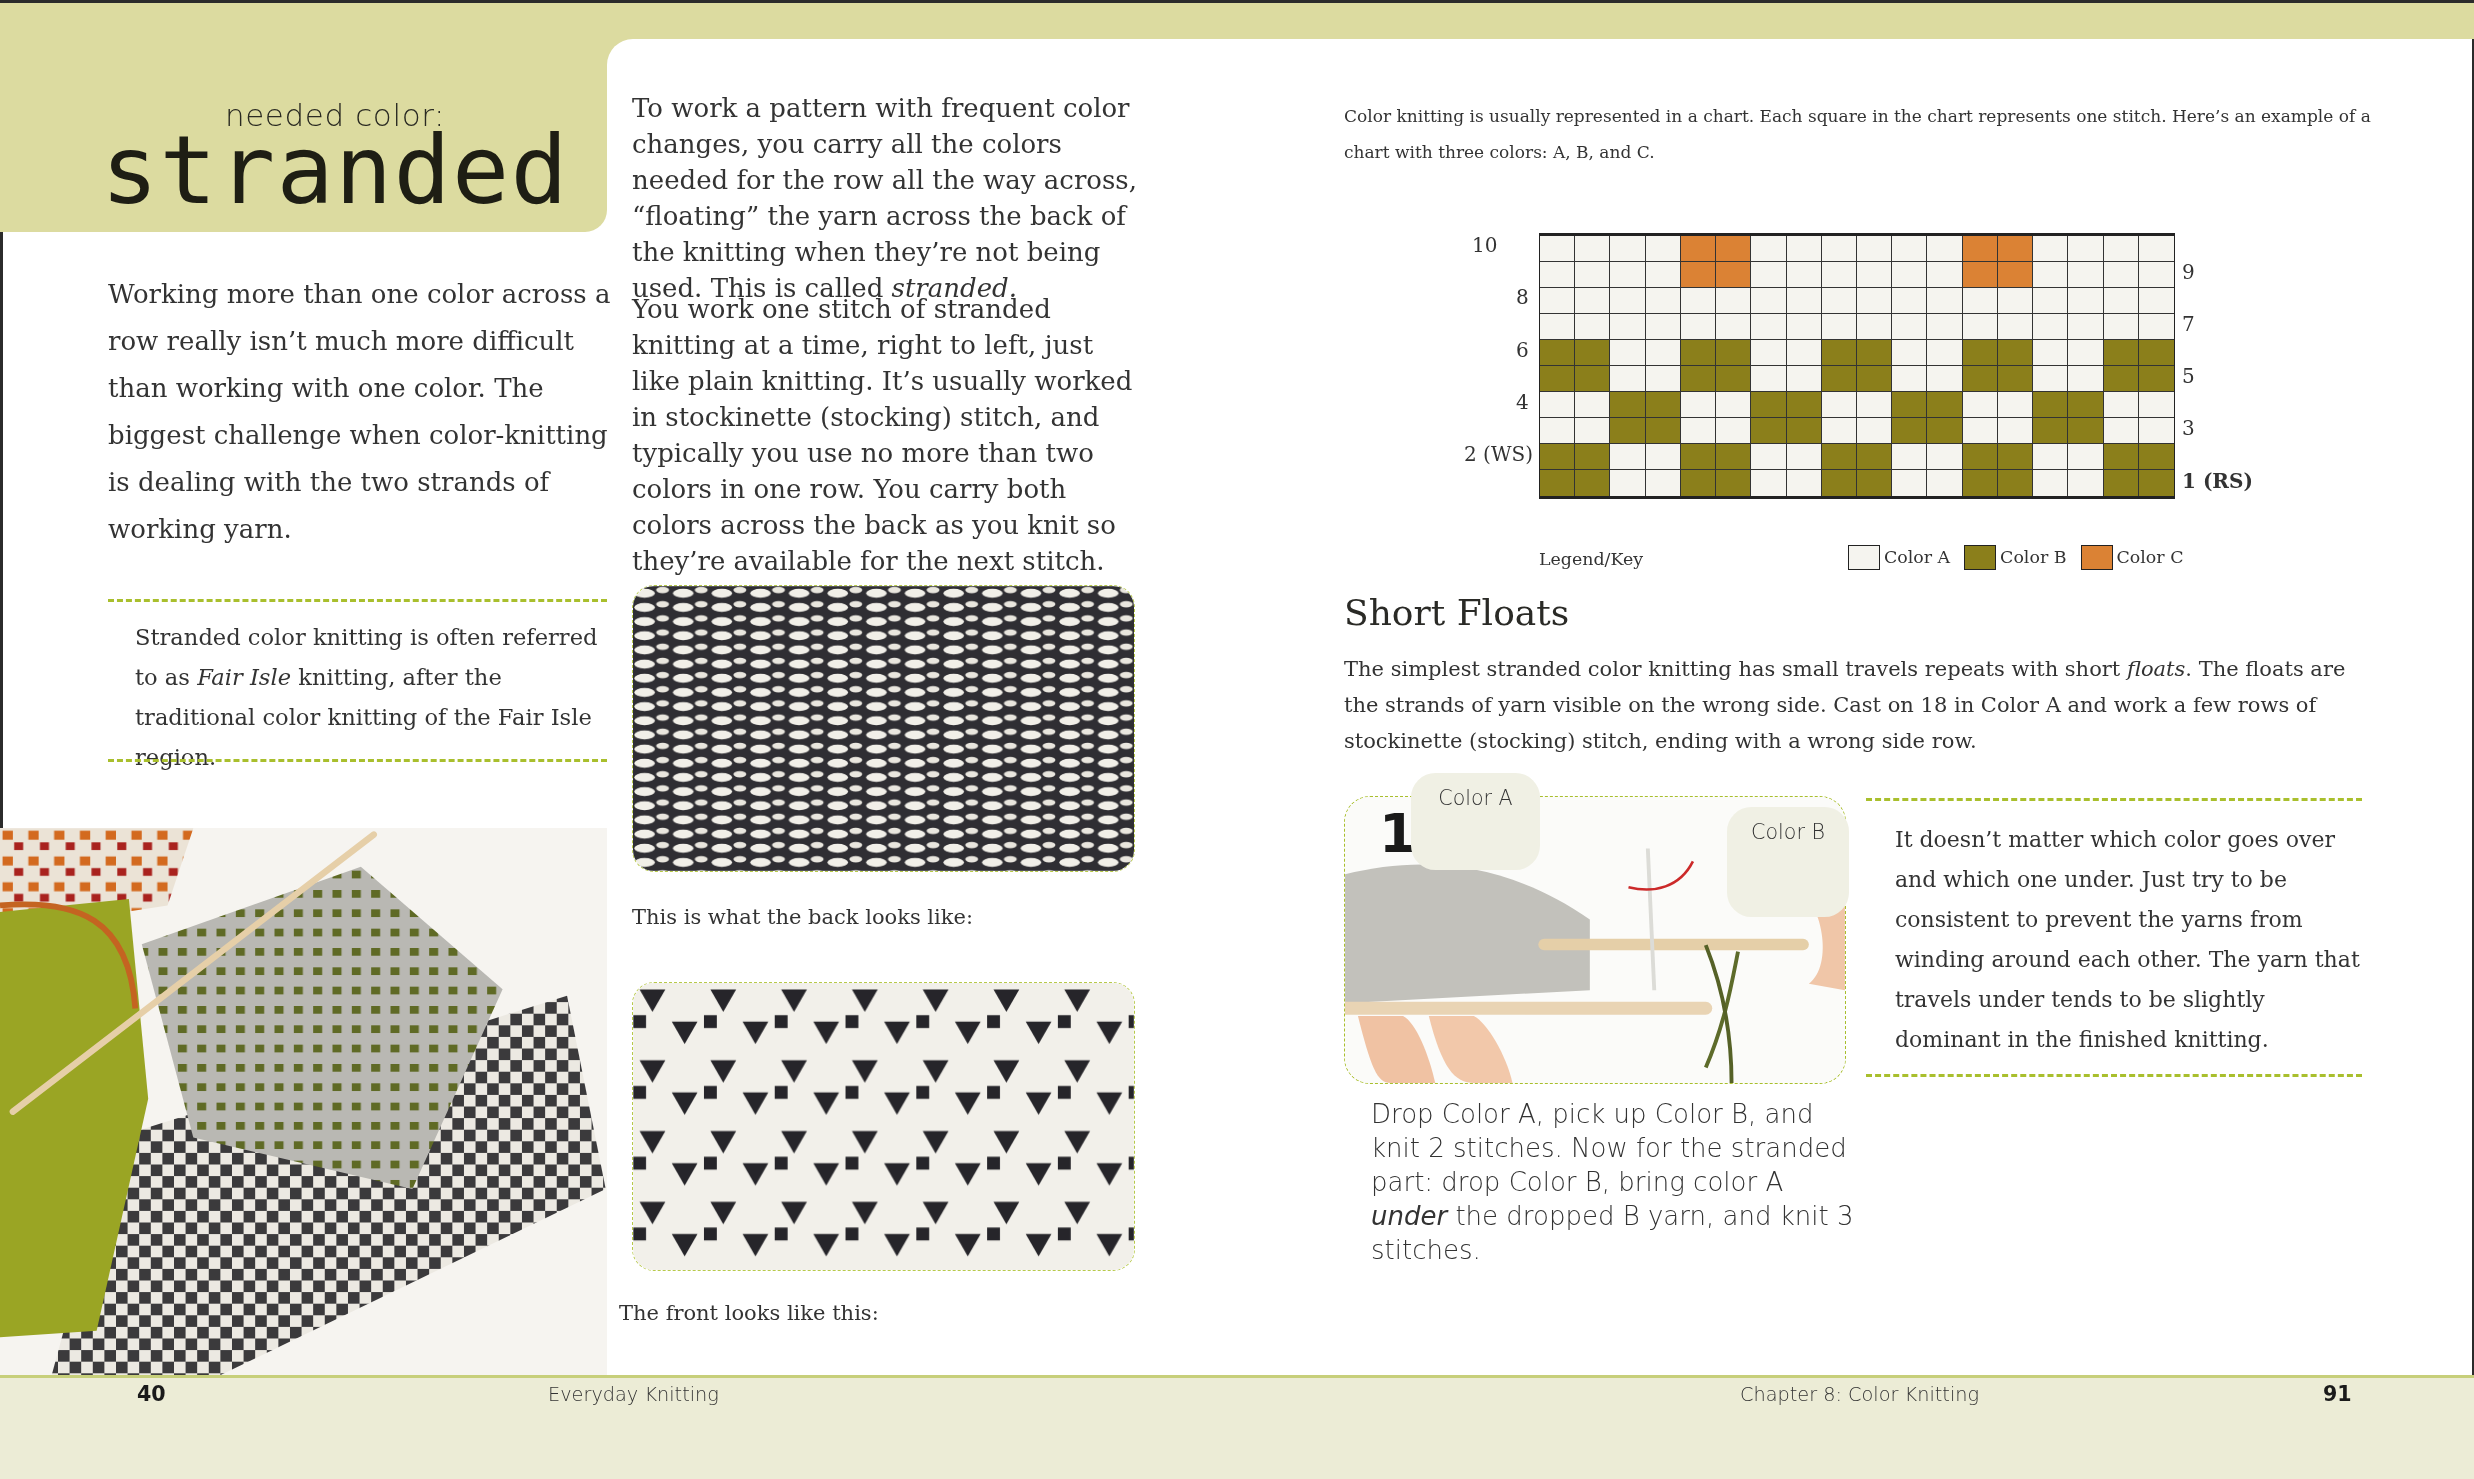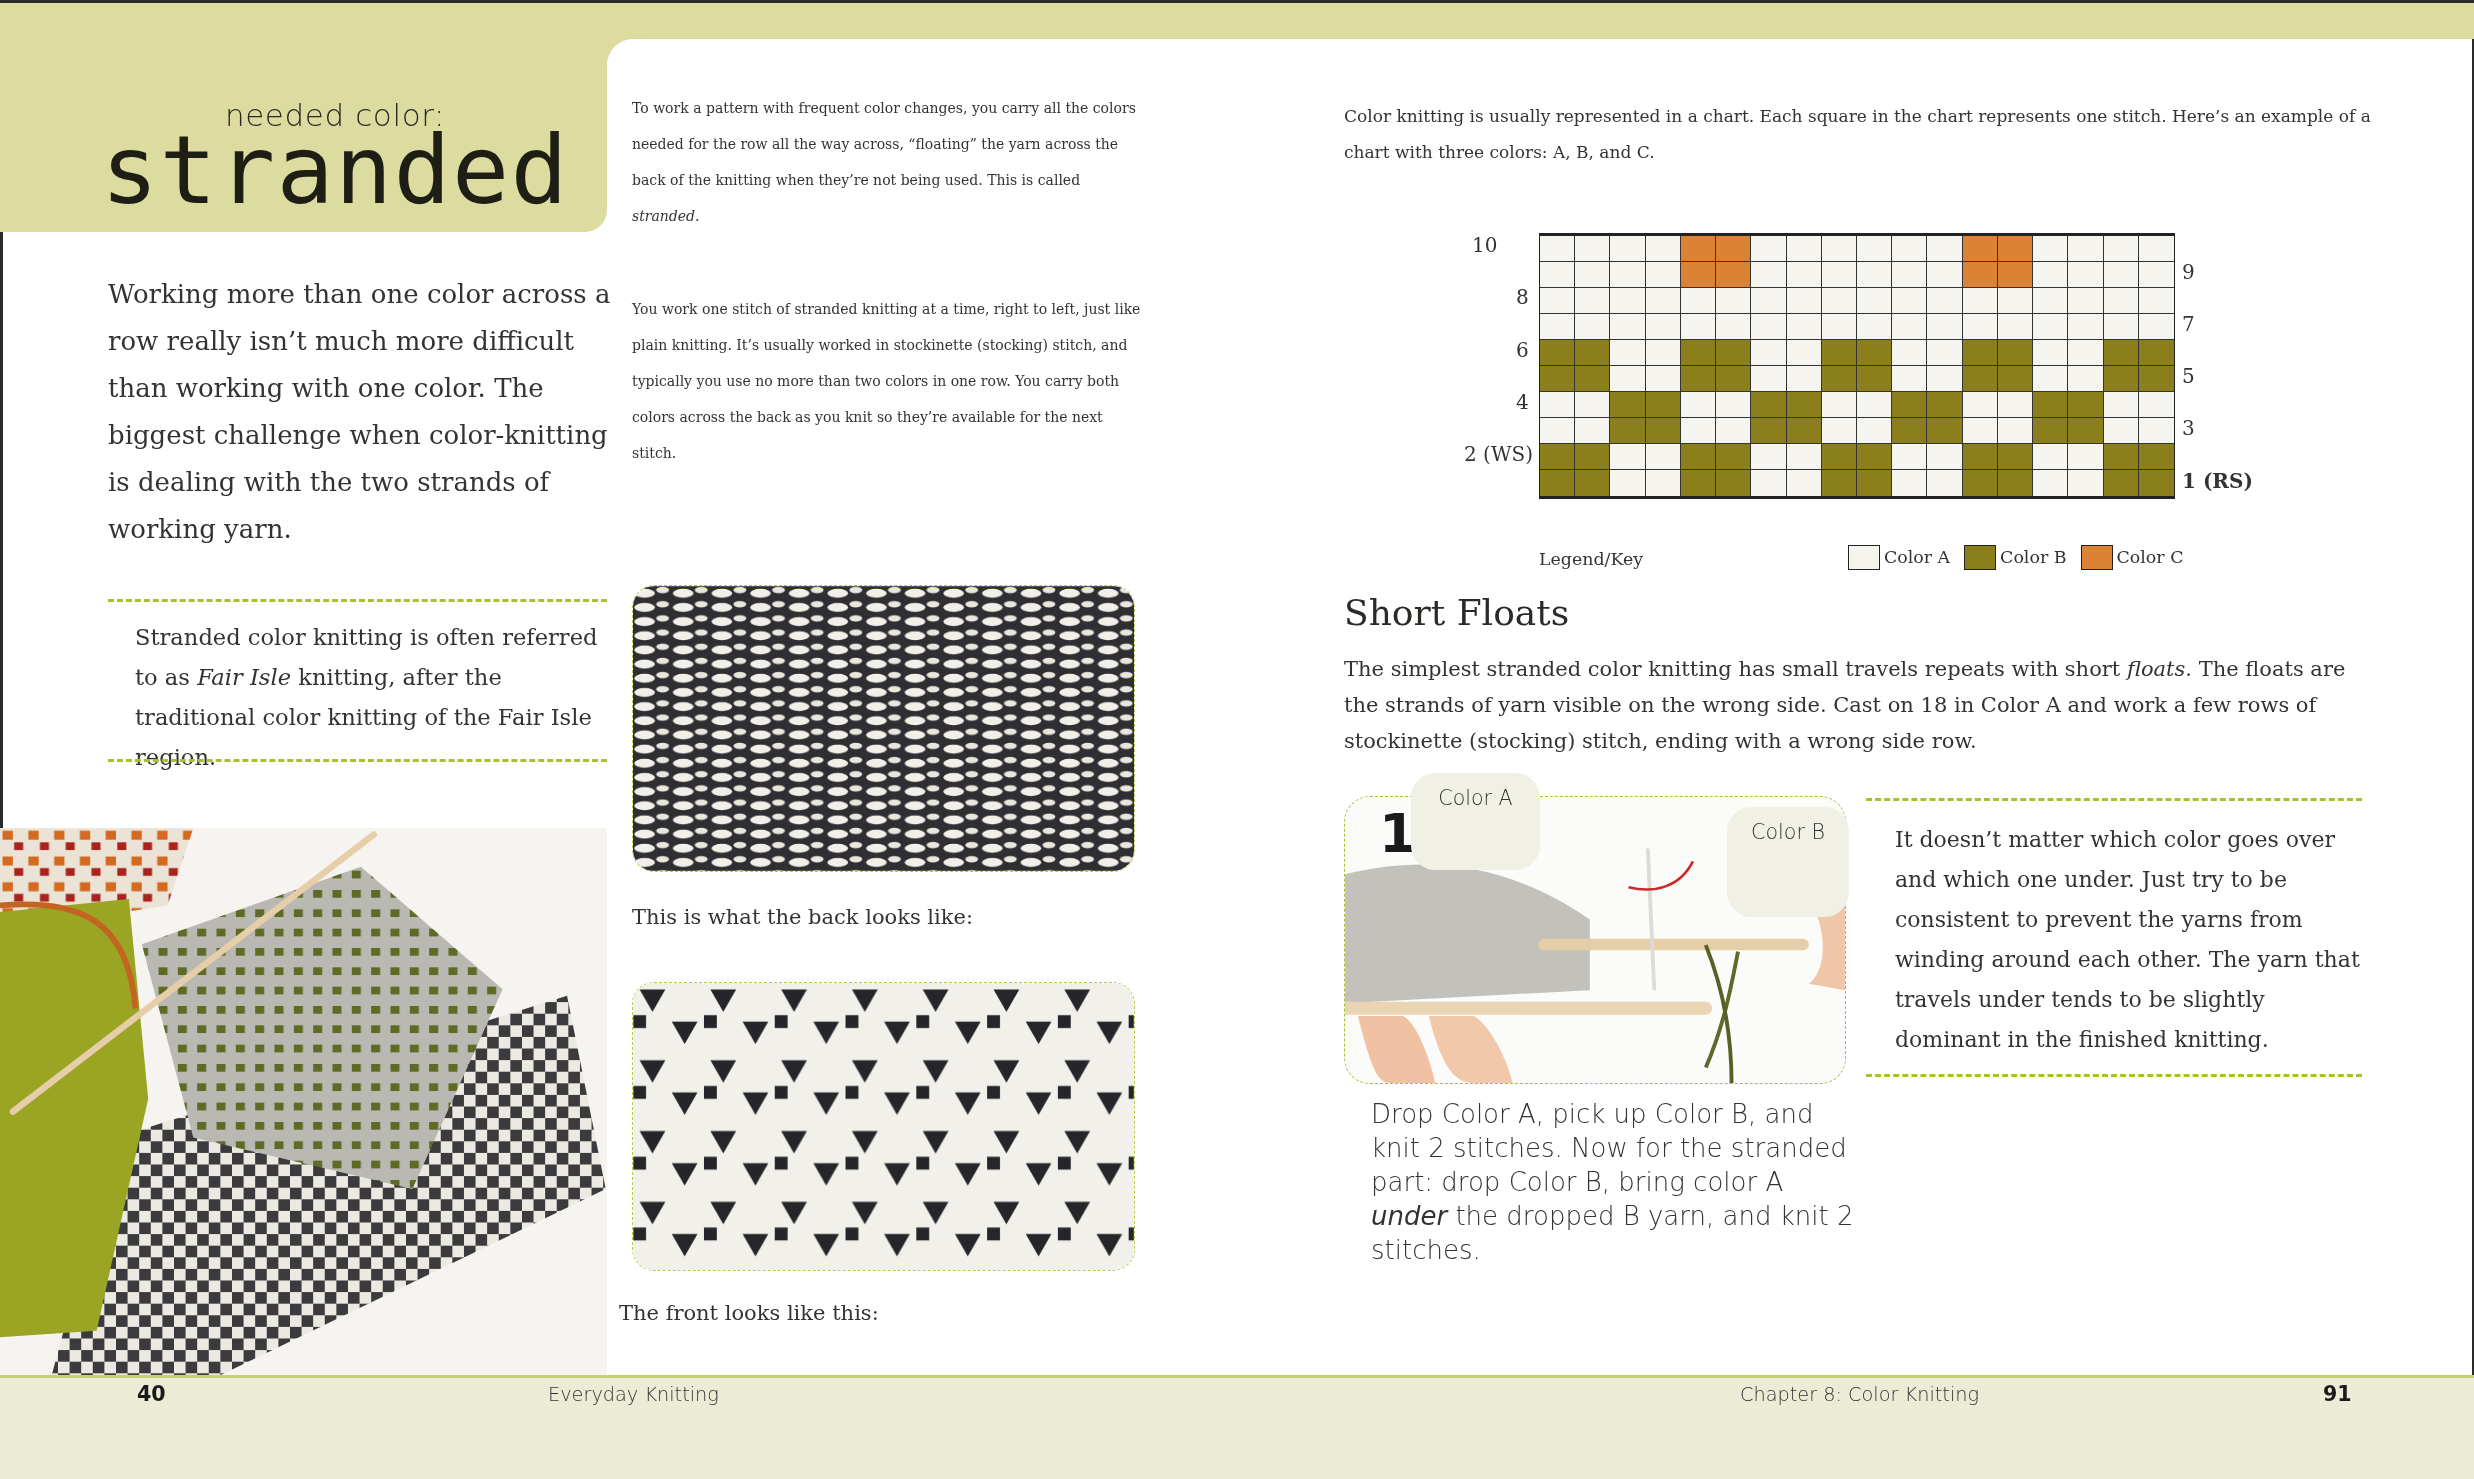--- a/index.html
+++ b/index.html
@@ -18,21 +18,21 @@
   .title { left:0; top:115px; width:670px; text-align:center; font-family:"DejaVu Sans Mono", monospace; font-size:95px; color:#1e1e14; letter-spacing:1.3px; }
 
   .lead { left:108px; top:271px; width:503px; font-size:26px; line-height:47px; color:#333; font-family:"DejaVu Serif", serif; }
   .dash { height:0; border-top:3.9px dashed #a9bf2d; }
   .dash-1 { left:108px; top:599px; width:499px; }
   .dash-2 { left:108px; top:759px; width:499px; }
   .sidebar { left:135px; top:617px; width:477px; font-size:22.6px; line-height:40px; color:#333; }
 
   .photo-left { left:0; top:828px; width:607px; height:548px; overflow:hidden; background:#f4f2ee; }
 
-  .mid-p { left:632px; width:516px; font-size:14px; line-height:36px; color:#333; }
+  .mid-p { left:632px; width:516px; font-size:26px; line-height:36px; color:#333; }
   .mid-p1 { top:90px; }
   .mid-p2 { top:291px; }
   .swatch { left:632px; width:501px; border-radius:22px; overflow:hidden; border:1.3px dashed #b7c94a; }
   .swatch-back { top:585px; height:285px; }
   .swatch-front { top:982px; height:287px; }
   .caption { font-size:21px; color:#333; }
   .cap-back { left:632px; top:905px; }
   .cap-front { left:619px; top:1301px; }
 
   .right-intro { left:1344px; top:98px; width:1057px; font-size:17px; line-height:36px; color:#333; }
@@ -377,20 +377,20 @@
   </svg>
 </div>
 <div class="abs step-num">1</div>
 <div class="abs bubble bubble-a">Color A</div>
 <div class="abs bubble bubble-b">Color B</div>
 
 <div class="abs dash tip-dash-1"></div>
 <div class="abs tip">It doesn’t matter which color goes over and which one under. Just try to be consistent to prevent the yarns from winding around each other. The yarn that travels under tends to be slightly dominant in the finished knitting.</div>
 <div class="abs dash tip-dash-2"></div>
 
-<div class="abs step-caption"><span>Drop Color A, pick up Color B, and knit 2 stitches. Now for the stranded part: drop Color B, bring color A </span><em>under</em><span> the dropped B yarn, and knit 2 stitches.</span></div>
+<div class="abs step-caption"><span>Drop Color A, pick up Color B, and knit 2 stitches. Now for the stranded part: drop Color B, bring color A </span><em>under</em><span> the dropped B yarn, and knit 3 stitches.</span></div>
 
 <div class="abs footer"></div>
 <div class="abs folio folio-l">40</div>
 <div class="abs running running-l">Everyday Knitting</div>
 <div class="abs running running-r">Chapter 8: Color Knitting</div>
 <div class="abs folio folio-r">91</div>
 
 
 </body></html>

